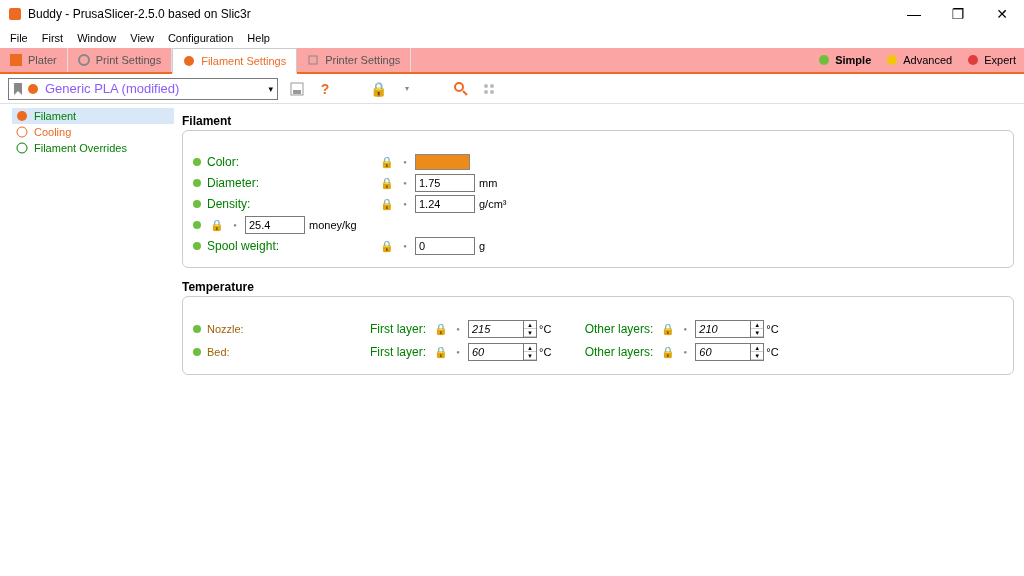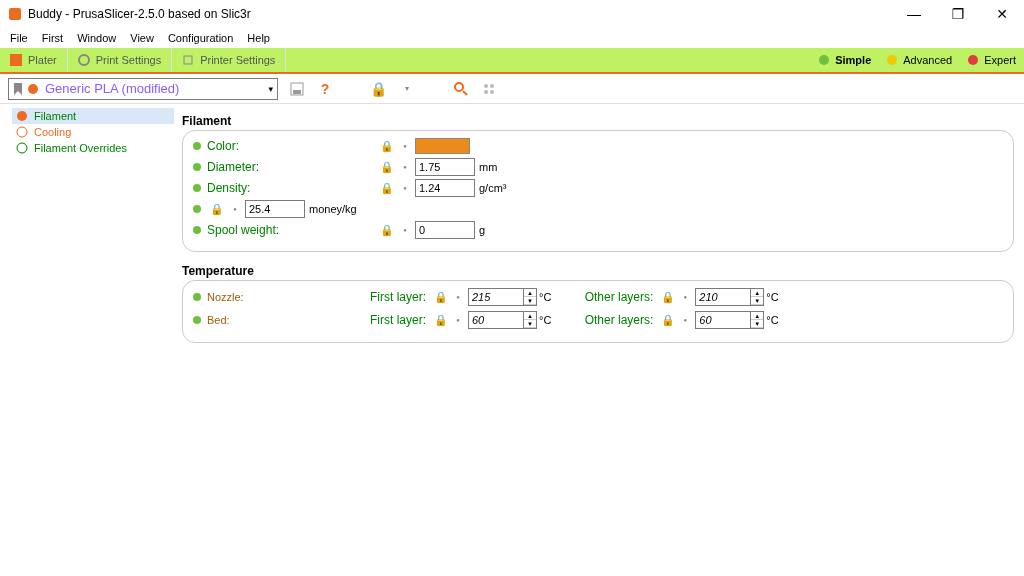--- a/index.html
+++ b/index.html
@@ -4,21 +4,21 @@
 <style>
 * { box-sizing: border-box; margin: 0; padding: 0; font-family: "Segoe UI", Tahoma, sans-serif; font-size: 11px; }
 body { width: 1024px; height: 576px; background: #fff; color: #000; overflow: hidden; }
 .titlebar { height: 28px; display: flex; align-items: center; padding: 0 0 0 8px; background: #fff; }
 .titlebar .app-icon { width: 14px; height: 14px; margin-right: 6px; display:inline-block; }
 .titlebar .title { flex: 1; font-size: 12px; color: #000; }
 .winbtns { display: flex; height: 100%; }
 .winbtn { width: 44px; display: flex; align-items: center; justify-content: center; }
 .winbtn span { font-size: 14px; }
 .menubar { height: 20px; display: flex; align-items: center; gap: 14px; padding: 0 10px; font-size: 12px; color: #000;}
-.tabbar { height: 26px; display: flex; align-items: stretch; border-bottom: 2px solid #ed6b21; background: #bef264; }
+.tabbar { height: 26px; display: flex; align-items: stretch; border-bottom: 2px solid #ed6b21; background: #fca5a5; }
 .tab { display: flex; align-items: center; gap: 6px; padding: 0 10px; color: #555; cursor: pointer; border-right: 1px solid #e0e0e0; font-size: 12px;}
 .tab.active { background: #fff; color: #ed6b21; border-top: 1px solid #ccc; border-left: 1px solid #ccc; border-right: 1px solid #ccc; margin-bottom: -2px; border-bottom: 2px solid #fff;}
 .tab .tab-icon { width: 12px; height: 12px; display:inline-block;}
 .modes { margin-left: auto; display: flex; align-items: center; padding-right:0;}
 .mode { display: flex; align-items: center; gap: 6px; padding: 2px 8px; font-size: 12px;}
 .mode .dot { width: 10px; height: 10px; border-radius: 50%; }
 .mode.simple .dot { background: #6fbf3f; }
 .mode.advanced .dot { background: #f0c808; }
 .mode.expert .dot { background: #e03e3e; }
 .mode.simple { font-weight: 600; }
@@ -29,21 +29,21 @@
 .tbicon { width: 18px; height: 18px; display: flex; align-items: center; justify-content: center; color: #888; font-size: 14px;}
 .tbicon.orange { color: #ed6b21; font-weight: bold;}
 .content { display: flex; height: calc(576px - 28px - 20px - 26px - 30px); margin-left: 8px; }
 .sidebar { width: 170px; padding: 4px; }
 .side-item { display: flex; align-items: center; gap: 6px; padding: 2px 4px; font-size: 12px; color: #008000;}
 .side-item.active { background: #d8e8f8; }
 .side-item.cooling { color: #ed6b21; }
 .side-item .side-icon { width: 12px; height: 12px; display:inline-block;}
 .main { flex: 1; padding: 6px 10px 6px 4px; }
 .section-title { font-weight: bold; font-size: 12px; margin: 4px 0 2px 0; color: #000; }
-.section-box { border: 1px solid #ccc; border-radius: 13px; padding: 4px 10px 10px 10px; margin-bottom: 12px; }
+.section-box { border: 1px solid #ccc; border-radius: 6px; padding: 20px 10px 10px 10px; margin-bottom: 12px; }
 .row { display: flex; align-items: center; height: 20px; margin: 1px 0; }
 .row .bullet { width: 8px; height: 8px; border-radius: 50%; background: #6fbf3f; margin-right: 6px; }
 .row .label { width: 170px; color: #008000; font-size: 12px;}
 .row .lock { width: 20px; color: #888; display:flex; justify-content:center;}
 .row .revert { width: 16px; color: #888; display:flex; justify-content:center; font-size:6px;}
 .row .color-swatch { width: 55px; height: 16px; background: #ed8b1a; border: 1px solid #888; margin-left: 2px;}
 .row input[type=text] { width: 60px; height: 18px; border: 1px solid #7a7a7a; padding: 0 3px; font-size: 11px; margin-left: 2px;}
 .row .unit { margin-left: 4px; font-size: 11px; color: #000;}
 .spin { display:inline-flex; align-items:center; margin-left:2px;}
 .spin input{ width: 56px; height:18px; border:1px solid #7a7a7a; padding:0 3px; font-size:11px;font-style:italic;}
@@ -99,20 +99,28 @@
       </span>
     <span>Plater</span>
   </div>
   <div class="tab">
     <span class="tab-icon">
         <svg width="12" height="12">
           <circle cx="6" cy="6" r="5" fill="none" stroke="#888" stroke-width="2"></circle>
         </svg>
       </span>
     <span>Print Settings</span>
+  </div>
+  <div class="tab active">
+    <span class="tab-icon">
+        <svg width="12" height="12">
+          <circle cx="6" cy="6" r="5" fill="#ed6b21"></circle>
+        </svg>
+      </span>
+    <span>Filament Settings</span>
   </div>
   <div class="tab">
     <span class="tab-icon">
         <svg width="12" height="12">
           <rect x="2" y="2" width="8" height="8" fill="none" stroke="#888"></rect>
         </svg>
       </span>
     <span>Printer Settings</span>
   </div>
   <div class="modes">

